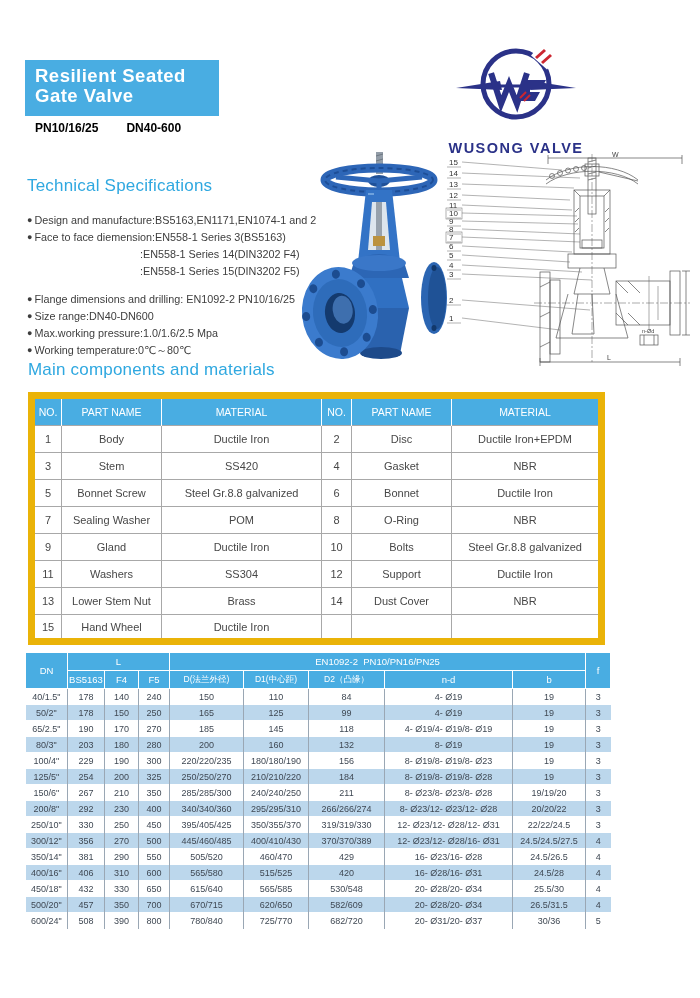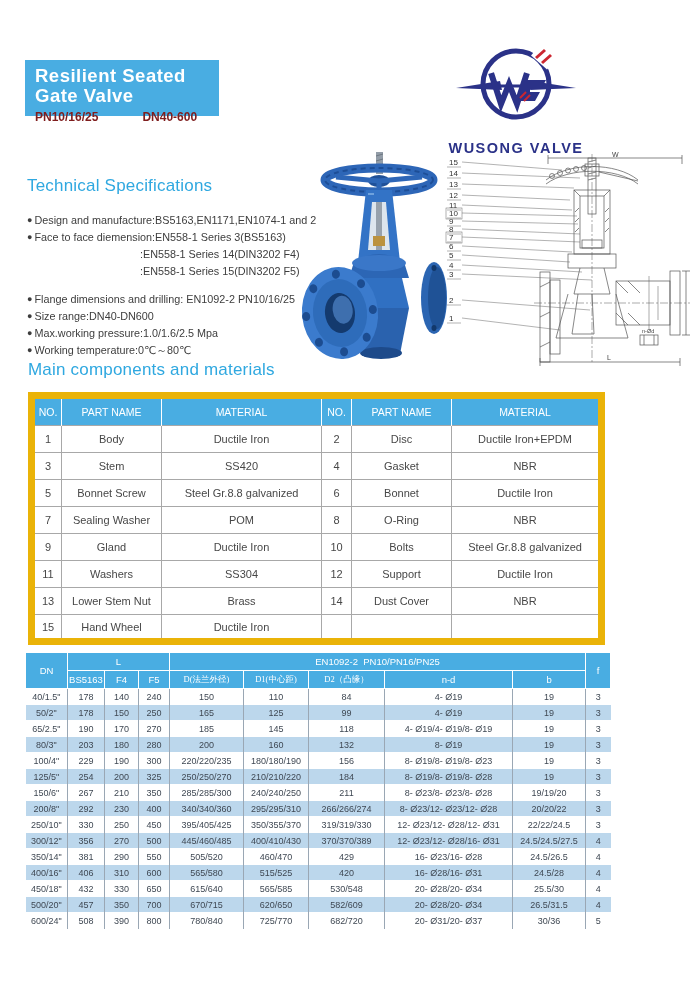--- a/index.html
+++ b/index.html
@@ -10,21 +10,21 @@
   html,body{background:#888;}
   .page{
     position:relative;width:700px;height:998px;background:#fff;margin:0 auto;
     font-family:"Liberation Sans","DejaVu Sans",sans-serif;color:var(--txt);
     overflow:hidden;
   }
   
   .title-box{position:absolute;left:25px;top:60px;width:194px;height:56px;
     background:var(--blue);padding:6px 8px 4px 10px;}
   .title-box .t-line{color:#fff;font-weight:bold;font-size:18.5px;line-height:1.1;letter-spacing:.5px;}
-  .title-box .subtitle{margin-top:3px;font-size:12px;color:#7f1d1d;font-weight:bold;display:flex;gap:44px;}
+  .title-box .subtitle{margin-top:14px;font-size:12px;color:#000000;font-weight:bold;display:flex;gap:28px;}
   .logo{position:absolute;left:448px;top:38px;width:136px;text-align:center;}
   .logo .brand{margin-top:6px;font-size:14.5px;font-weight:bold;color:var(--navy);letter-spacing:1.5px;white-space:nowrap;}
   
   h2{font-size:17px;font-weight:normal;color:var(--title-blue);letter-spacing:.2px;}
   
   .specs{position:absolute;left:27px;top:176px;width:330px;}
   .specs h2{margin-bottom:16px;}
   .spec-line{font-size:10.8px;line-height:17px;color:var(--txt);white-space:nowrap;}
   .spec-line .blt{margin-right:2px;font-size:9px;vertical-align:1px;}
   .spec-line.indent{padding-left:113px;}
@@ -44,21 +44,21 @@
   .components th:last-child{border-right:none;}
   .components td{height:27px;text-align:center;font-size:11px;color:#474747;
     border:1px solid #a8a8a8;background:#fff;}
   .components table{border:7px solid #eab308;}
   
   .dimensions{position:absolute;left:25px;top:652px;}
   .dimensions h2{margin-bottom:14px;}
   .dimensions table{width:585px;}
   .dimensions thead th{background:var(--blue);color:#fff;font-weight:normal;
     border:1px solid #fff;height:18px;font-size:9.5px;padding:0 1px;}
-  .dimensions thead .cjk{font-size:8.5px;font-family:Liberation Serif, serif;}
+  .dimensions thead .cjk{font-size:8.5px;}
   .dimensions tbody td{height:16px;text-align:center;font-size:9px;color:#3f4853;
     border-right:1px solid var(--tbl-line);border-top:1px solid #fff;padding:0 1px;}
   .dimensions tbody td:last-child{border-right:none;}
   .dimensions tbody tr.alt{background:var(--altrow);}
   svg text{font-family:"Liberation Sans","DejaVu Sans",sans-serif;}
 </style>
 </head>
 <body>
 
 <div class="page">

